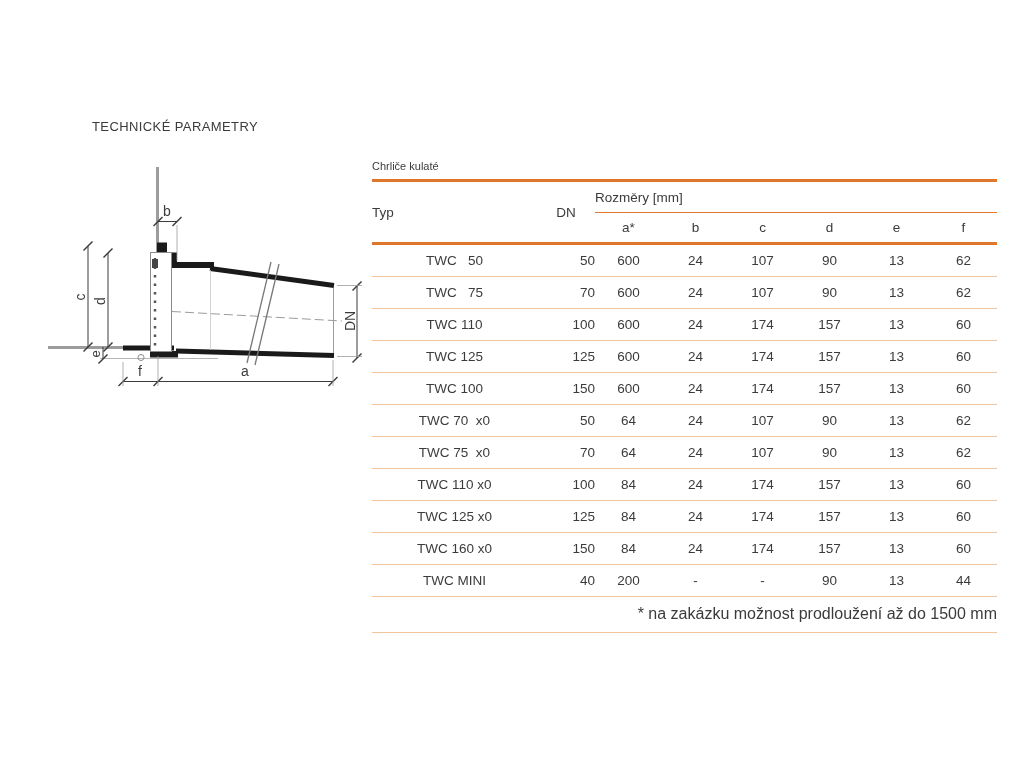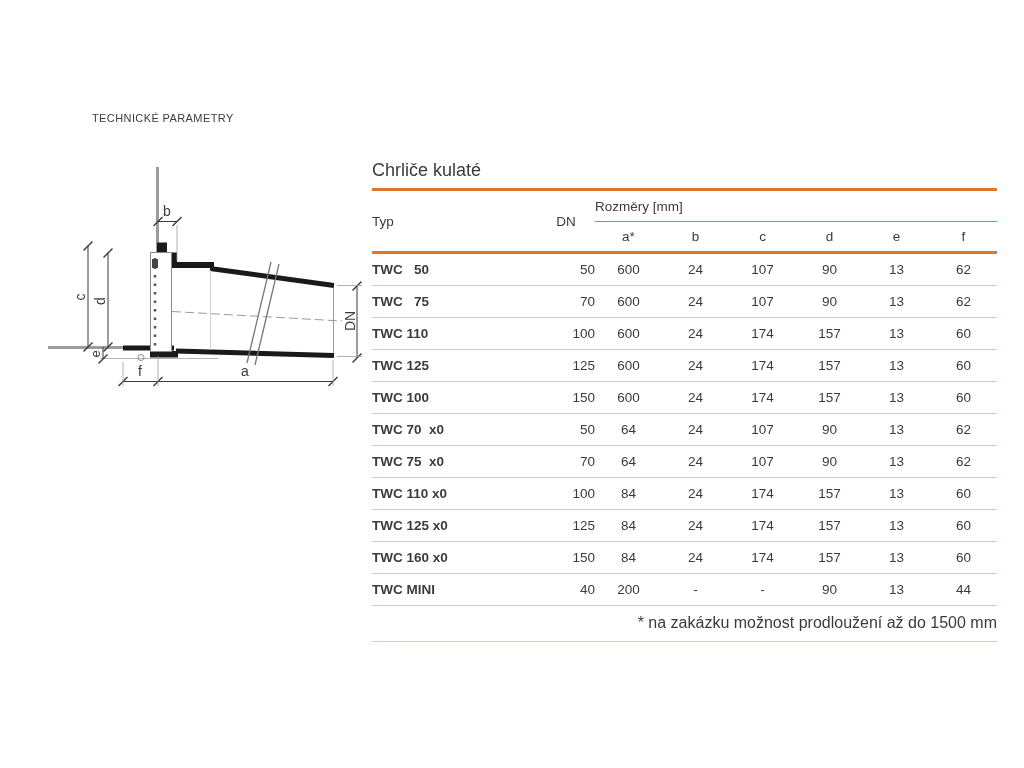--- a/index.html
+++ b/index.html
@@ -7,27 +7,27 @@
     --accent-light:#f2c59e;
     --text:#3b3b3a;
   }
   *{box-sizing:border-box;}
   html,body{margin:0;padding:0;}
   body{
     width:1024px;height:768px;background:#ffffff;position:relative;
     font-family:"Liberation Sans",sans-serif;color:var(--text);overflow:hidden;
   }
   .page-title{
-    position:absolute;left:92px;top:112px;margin:0;
-    font-size:11px;font-weight:400;letter-spacing:.4px;color:var(--text);
+    position:absolute;left:92px;top:119px;margin:0;
+    font-size:13px;font-weight:400;letter-spacing:.4px;color:var(--text);
   }
   .drawing{position:absolute;left:40px;top:150px;}
   .table-wrap{position:absolute;left:372px;top:160px;width:625px;}
   .table-title{
-    margin:0 0 7px 0;font-size:18px;font-weight:400;color:var(--text);
+    margin:0 0 7px 0;font-size:11px;font-weight:400;color:var(--text);
   }
   table.spec{
     width:625px;border-collapse:collapse;table-layout:fixed;
     font-size:13.5px;color:var(--text);
     border-top:3px solid var(--accent);
   }
   col.c-typ{width:165px;}
   col.c-dn{width:58px;}
   col.c-dim{width:67px;}
   thead th{font-weight:400;padding:0;}
@@ -35,21 +35,21 @@
   th.h-dn{text-align:center;vertical-align:middle;border-bottom:3px solid var(--accent);}
   th.h-group{
     text-align:left;height:32px;vertical-align:middle;
     border-bottom:1.5px solid var(--accent);
   }
   tr.subhead th{height:31px;text-align:center;vertical-align:middle;border-bottom:3px solid var(--accent);}
   tbody td{
     padding:8px 0;height:30px;vertical-align:middle;
     border-bottom:1px solid var(--accent-light);
   }
-  td.typ{text-align:left;white-space:pre;font-weight:bold;}
+  td.typ{text-align:center;white-space:pre;}
   td.dn{text-align:right;}
   td.dim{text-align:center;}
   tfoot td{
     padding:8px 0 9px 0;text-align:right;font-size:16px;
     border-bottom:1px solid var(--accent-light);
   }
 </style>
 </head>
 <body>
 

